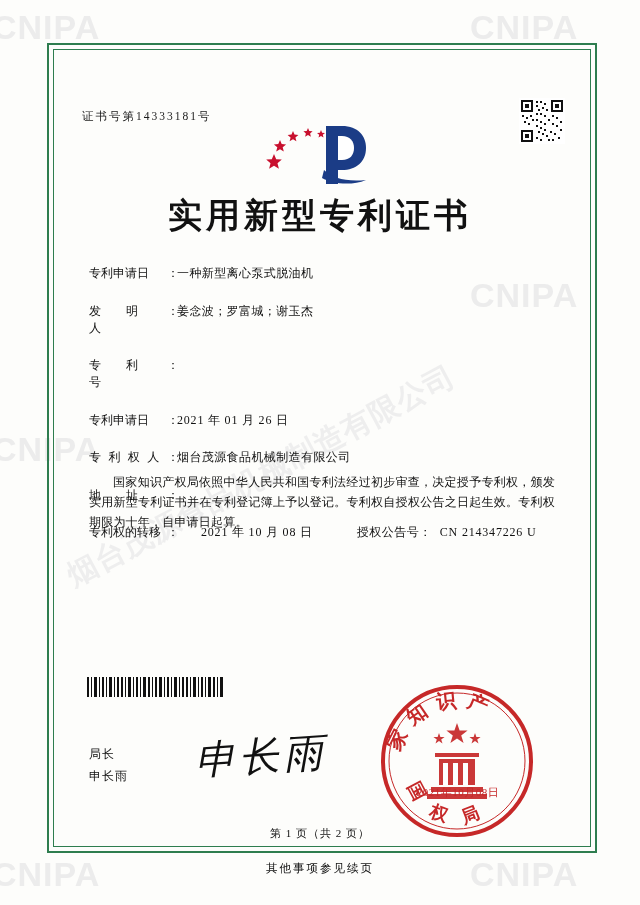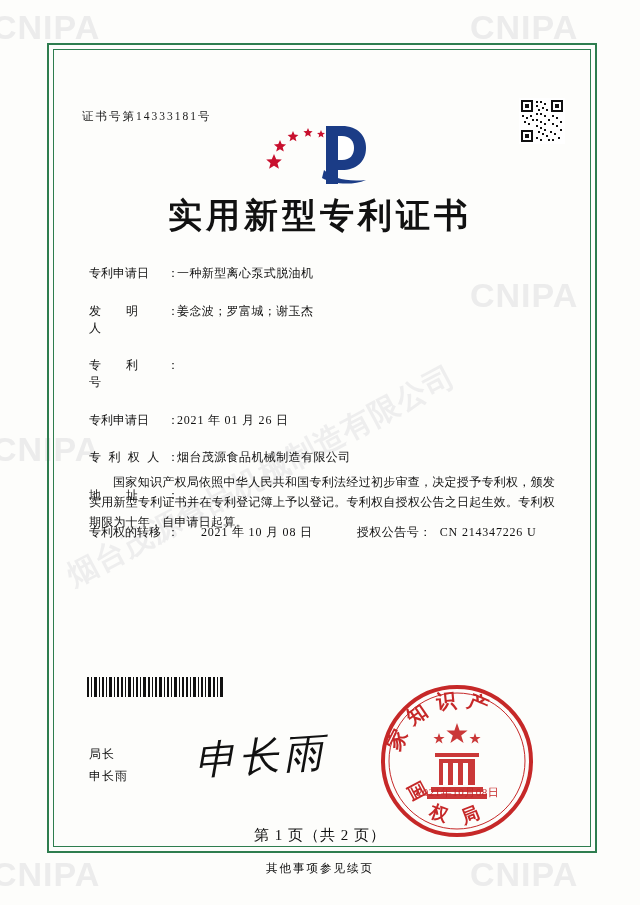--- a/index.html
+++ b/index.html
@@ -223,21 +223,21 @@
     color: #c62828;
     letter-spacing: 0.5px;
   }
 
   
   .page-num {
     position: absolute;
     left: 0; right: 0;
     top: 783px;
     text-align: center;
-    font-size: 15px;
+    font-size: 11px;
     color: #111;
     letter-spacing: 1px;
   }
   .footer-note {
     position: absolute;
     left: 0; right: 0;
     top: 861px;
     text-align: center;
     font-size: 11.5px;
     color: #111;

